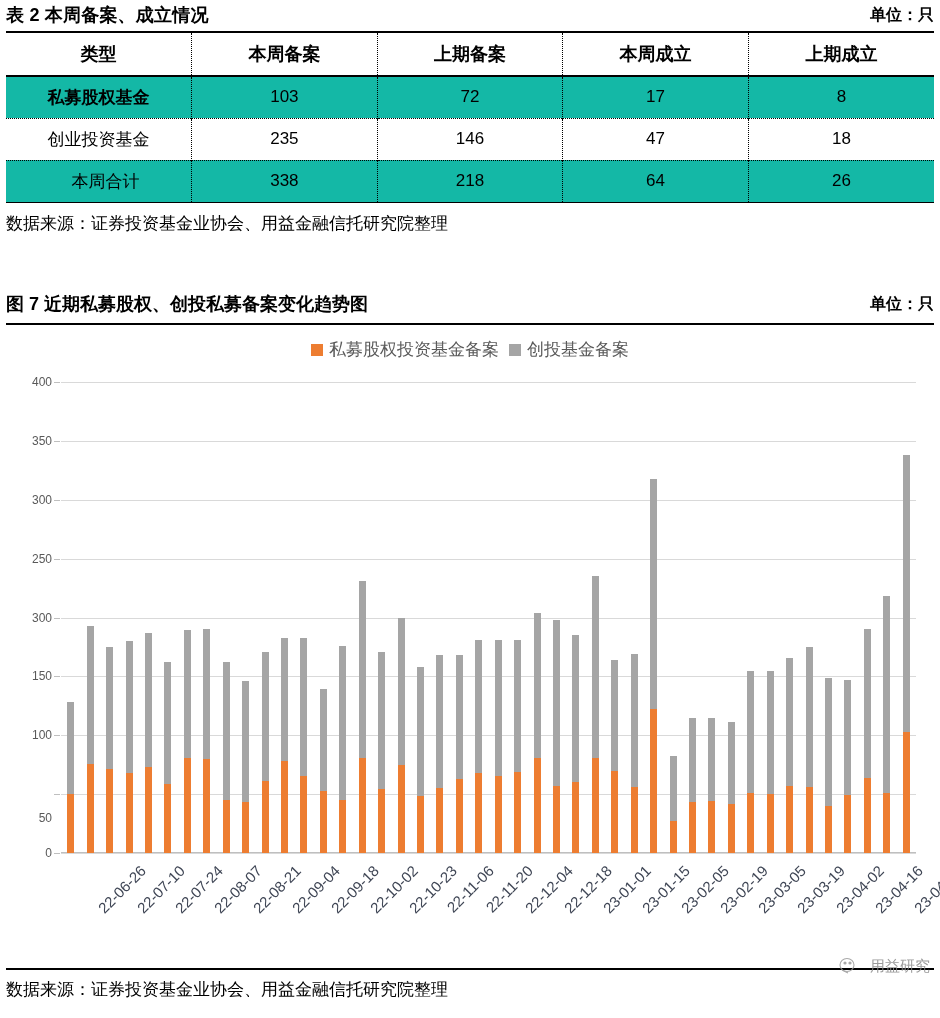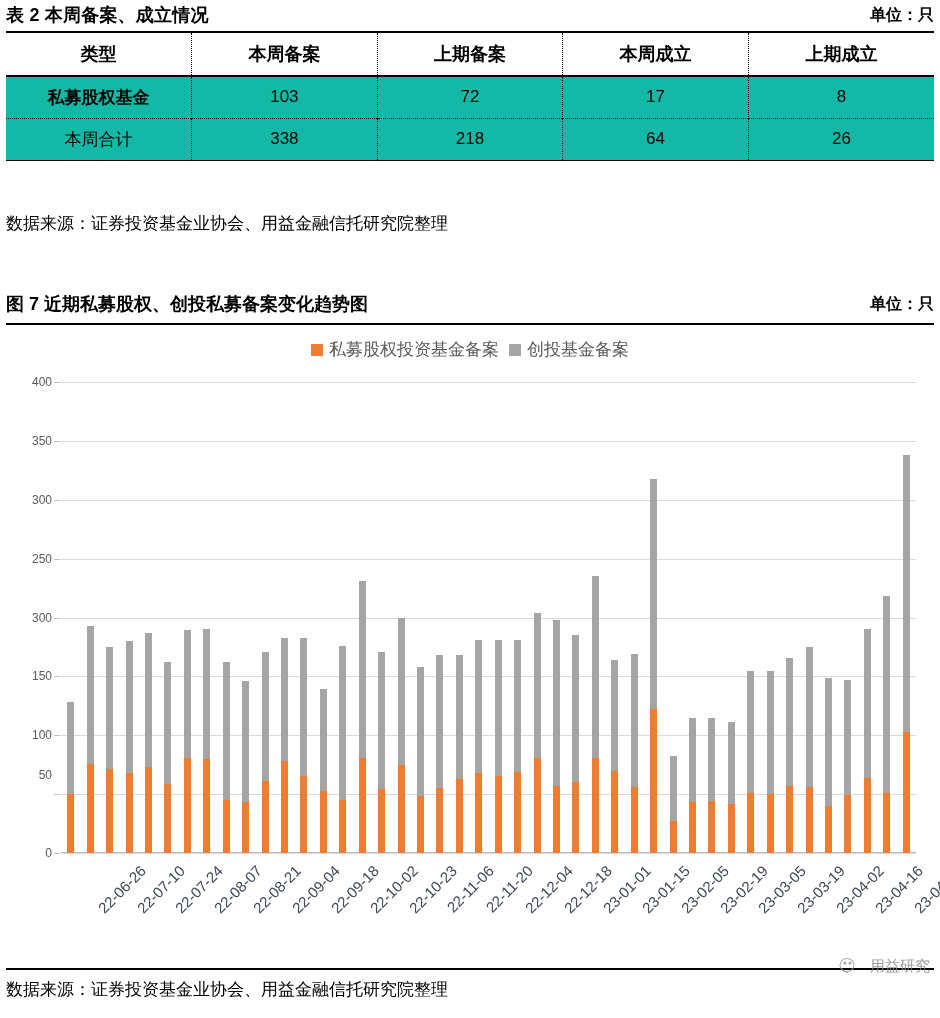--- a/index.html
+++ b/index.html
@@ -35,21 +35,21 @@
   table.t2 td:last-child, table.t2 th:last-child { border-right: none; }
   table.t2 thead th {
     font-size: 18px; font-weight: bold; border-top: 2.5px solid #000;
     border-bottom: 2.5px solid #000; background: #fff; height: 44px;
   }
   table.t2 tbody tr { border-bottom: 1px dotted #000; }
   table.t2 tbody tr.shade td { background: #14b8a6; }
   table.t2 tbody tr.last { border-bottom: 1.6px solid #000; }
   table.t2 tbody td.lab { font-weight: bold; }
   table.t2 tbody tr:nth-child(2) td.lab { font-weight: normal; }
-  table.t2 tbody tr:nth-child(3) td.lab { font-weight: bold; padding-left: 16px; }
+  table.t2 tbody tr:nth-child(3) td.lab { font-weight: normal; padding-left: 16px; }
 
   .src1 {
     position: absolute; left: 6px; top: 212px;
     font-family: "Liberation Serif", "DejaVu Serif", serif;
     font-size: 17px;
   }
 
   
   .fig-head {
     position: absolute; left: 6px; top: 290px; width: 928px; height: 28px;
@@ -156,20 +156,27 @@
       </tr>
     </thead>
     <tbody>
       <tr class="shade">
         <td class="lab">私募股权基金</td>
         <td>103</td>
         <td>72</td>
         <td>17</td>
         <td>8</td>
       </tr>
+      <tr>
+        <td class="lab">创业投资基金</td>
+        <td>235</td>
+        <td>146</td>
+        <td>47</td>
+        <td>18</td>
+      </tr>
       <tr class="shade last">
         <td class="lab">本周合计</td>
         <td>338</td>
         <td>218</td>
         <td>64</td>
         <td>26</td>
       </tr>
     </tbody>
   </table>
 
@@ -193,21 +200,21 @@
       </span>
     </div>
 
     <div class="plot" id="plot">
       <div id="grid">
           <div class="gridline" style="top: 471px;"></div>
           <div class="tickmark" style="top: 471px;"></div>
           <div class="ytick" style="top: 471px;">0</div>
           <div class="gridline" style="top: 412.125px;"></div>
           <div class="tickmark" style="top: 412.125px;"></div>
-          <div class="ytick" style="top: 393px;">50</div>
+          <div class="ytick" style="top: 436px;">50</div>
           <div class="gridline" style="top: 353.25px;"></div>
           <div class="tickmark" style="top: 353.25px;"></div>
           <div class="ytick" style="top: 353.25px;">100</div>
           <div class="gridline" style="top: 294.375px;"></div>
           <div class="tickmark" style="top: 294.375px;"></div>
           <div class="ytick" style="top: 294.375px; margin-left: 30px;">150</div>
           <div class="gridline" style="top: 235.5px;"></div>
           <div class="tickmark" style="top: 235.5px;"></div>
           <div class="ytick" style="top: 235.5px;">300</div>
           <div class="gridline" style="top: 176.625px;"></div>

